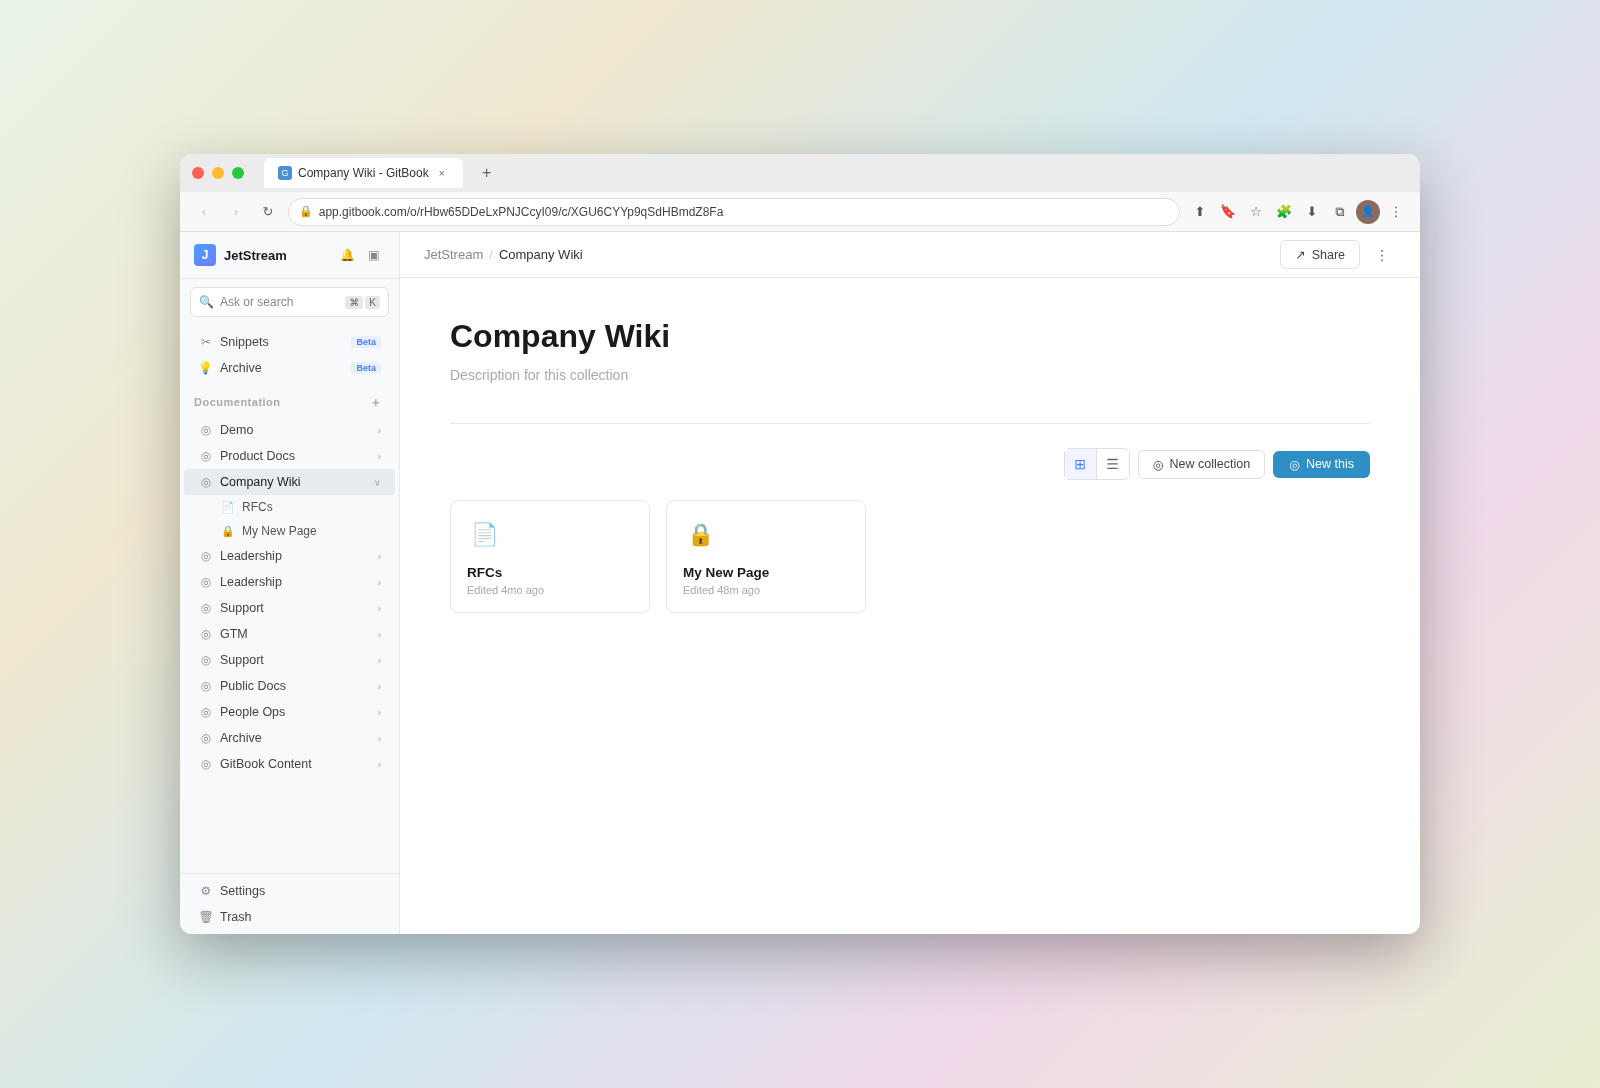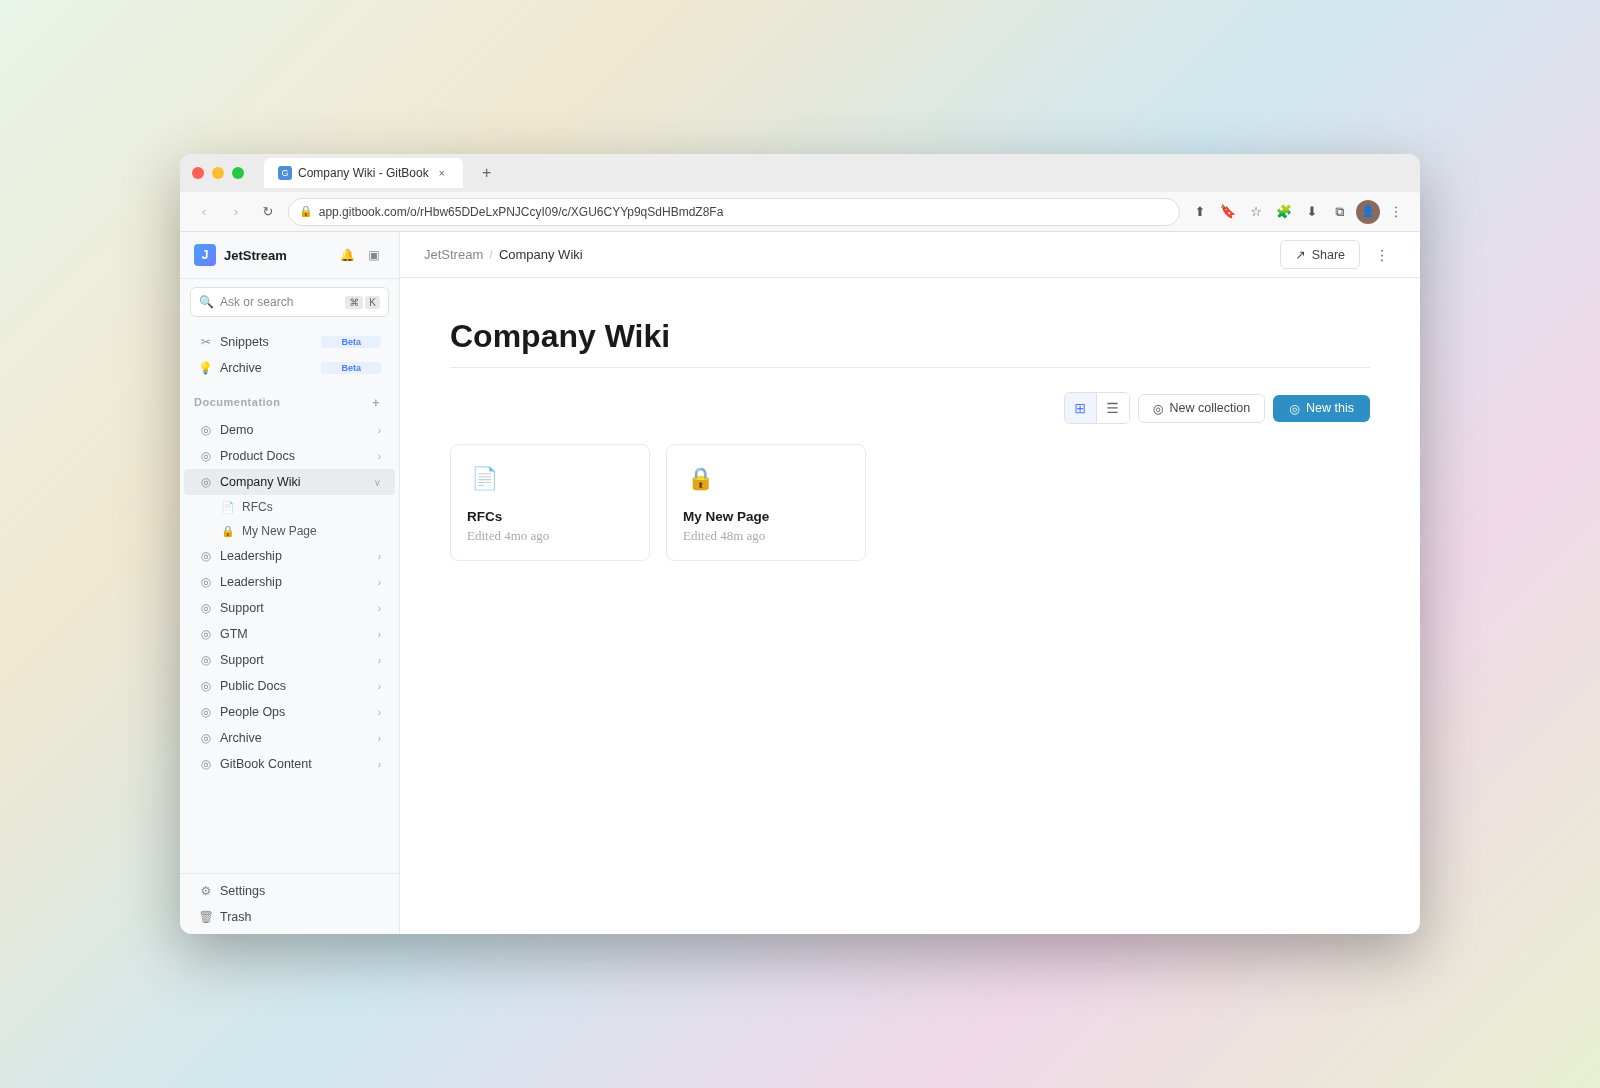--- a/index.html
+++ b/index.html
@@ -269,21 +269,21 @@
       flex: 1;
     }
 
     .sidebar-item-arrow {
       font-size: 10px;
       color: #aaa;
     }
 
     .badge {
       font-size: 9px;
-      padding: 1px 20px;
+      padding: 1px 5px;
       border-radius: 3px;
       font-weight: 600;
     }
     .badge-beta {
       background: #e8f0fe;
       color: #4a7eff;
     }
 
     .sidebar-section-header {
       padding: 8px 14px 2px;
@@ -511,23 +511,22 @@
     }
 
     .card-title {
       font-size: 13.5px;
       font-weight: 600;
       color: #1a1a1a;
       margin-bottom: 4px;
     }
 
     .card-meta {
-      font-size: 13px;
+      font-size: 11px;
       color: #aaa;
-      font-family: Liberation Serif, serif;
     }
   </style>
 </head>
 <body>
 
 <div class="browser-window">
 
   <div class="browser-titlebar">
     <div class="traffic-light traffic-red"></div>
     <div class="traffic-light traffic-yellow"></div>
@@ -707,20 +706,21 @@
           <button class="share-btn">
             <span>↗</span>
             <span>Share</span>
           </button>
           <div class="more-btn">⋮</div>
         </div>
       </div>
 
       <div class="content-area">
         <h1 class="page-title">Company Wiki</h1>
+        <p class="page-description">Description for this collection</p>
 
         <hr class="divider">
 
         <div class="collection-toolbar">
           <div class="view-toggle">
             <button class="view-btn active" title="Grid view">
               <span>⊞</span>
             </button>
             <button class="view-btn" title="List view">
               <span>☰</span>

